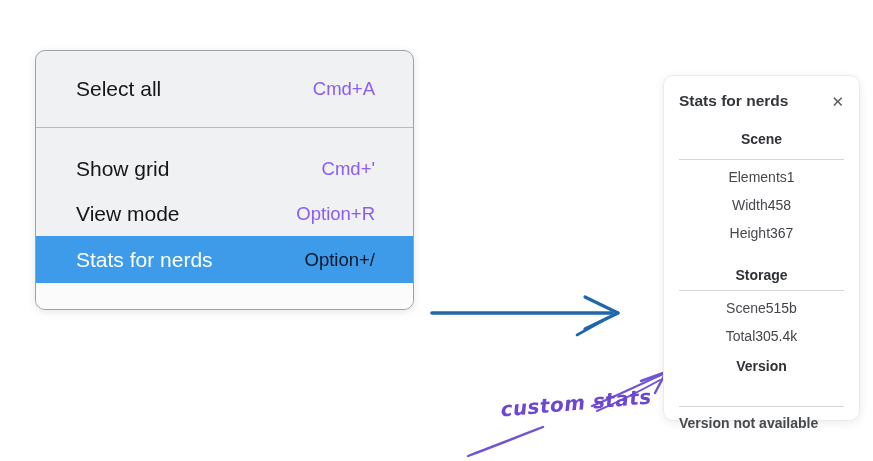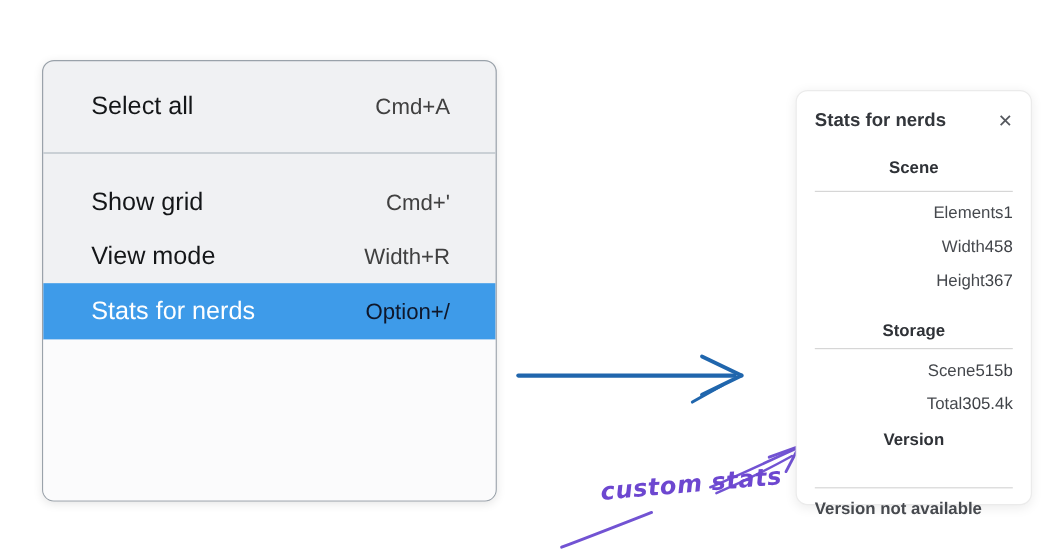--- a/index.html
+++ b/index.html
@@ -3,58 +3,58 @@
 <meta charset="utf-8">
 <style>
   html,body { margin:0; padding:0; background:#ffffff; }
   .stage {
     position:relative; width:873px; height:461px; background:#ffffff;
     font-family:"Liberation Sans", sans-serif; overflow:hidden;
   }
 
   
   .menu {
-    position:absolute; left:35px; top:50px; width:379px; height:368px;
+    position:absolute; left:35px; top:50px; width:379px; height:260px;
     box-sizing:border-box; background:#f0f1f3;
     border:1.5px solid #9aa2aa; border-radius:10px;
     box-shadow:0 2px 8px rgba(0,0,0,.10);
     display:flex; flex-direction:column; overflow:hidden;
   }
   .menu-item {
     display:flex; justify-content:space-between; align-items:center;
     padding:0 38px 0 40px; font-size:21px; color:#141618;
   }
   .mi-first   { height:76px; }
   .mi         { height:45px; }
   .mi-selected{ height:47px; background:#3e9be9; color:#ffffff; }
   .menu-divider { height:1px; background:#b2bac2; flex:none; }
   .menu-gap     { height:18px; flex:none; }
   .menu-bottom  { flex:1; background:#fbfbfc; }
-  .shortcut { font-size:18.5px; color:#404040; }
+  .shortcut { font-size:18.5px; color:#8b5cf6; }
   .mi-selected .shortcut { color:#0f172a; }
 
   
   .panel {
     position:absolute; left:663px; top:75px; width:197px; height:346px;
     box-sizing:border-box; background:#ffffff;
     border:1px solid #ebebeb; border-radius:10px;
     box-shadow:0 2px 10px rgba(0,0,0,.08);
     padding:14px 15px 0; font-size:14px; color:#46494e;
   }
   .panel-header { display:flex; justify-content:space-between; align-items:center; height:22px; }
   .panel-title  { font-weight:bold; font-size:15.5px; color:#33363b; }
   .panel-close  { font-size:15px; color:#55585e; line-height:1; cursor:pointer; background:none; border:none; padding:0; font-family:inherit; }
   .sec-h {
     text-align:center; font-weight:bold; font-size:14px; color:#2f3237; height:20px;
     border-bottom:1px solid #d6d6d6;
   }
   .sec-h-scene   { margin-top:19px; padding-bottom:8px; }
   .sec-h-storage { margin-top:23px; padding-bottom:3px; }
   .sec-h-version { margin-top:11px; padding-bottom:28px; }
-  .row { display:flex; justify-content:flex-end; margin-top:7px; line-height:21px; }
+  .row { display:flex; justify-content:center; margin-top:7px; line-height:21px; }
   .row .val { color:#3f4247; }
   .note { margin-top:5px; line-height:22px; color:#46494e;font-weight:bold; }
 
   
   .overlay { position:absolute; left:0; top:0; pointer-events:none; }
   .custom-stats-label {
     position:absolute; left:498px; top:391px; width:156px; text-align:center;
     transform:rotate(-5deg);
     font-family:"DejaVu Sans", sans-serif; font-style:italic; font-weight:600;
     font-size:20px; letter-spacing:.5px; color:#6d47d0;
@@ -97,21 +97,21 @@
       <span class="shortcut">Cmd+A</span>
     </div>
     <div class="menu-divider"></div>
     <div class="menu-gap"></div>
     <div class="menu-item mi">
       <span>Show grid</span>
       <span class="shortcut">Cmd+'</span>
     </div>
     <div class="menu-item mi">
       <span>View mode</span>
-      <span class="shortcut">Width+R</span>
+      <span class="shortcut">Option+R</span>
     </div>
     <div class="menu-item mi-selected">
       <span>Stats for nerds</span>
       <span class="shortcut">Option+/</span>
     </div>
     <div class="menu-bottom"></div>
   </div>
 
   <div class="panel">
     <div class="panel-header">

